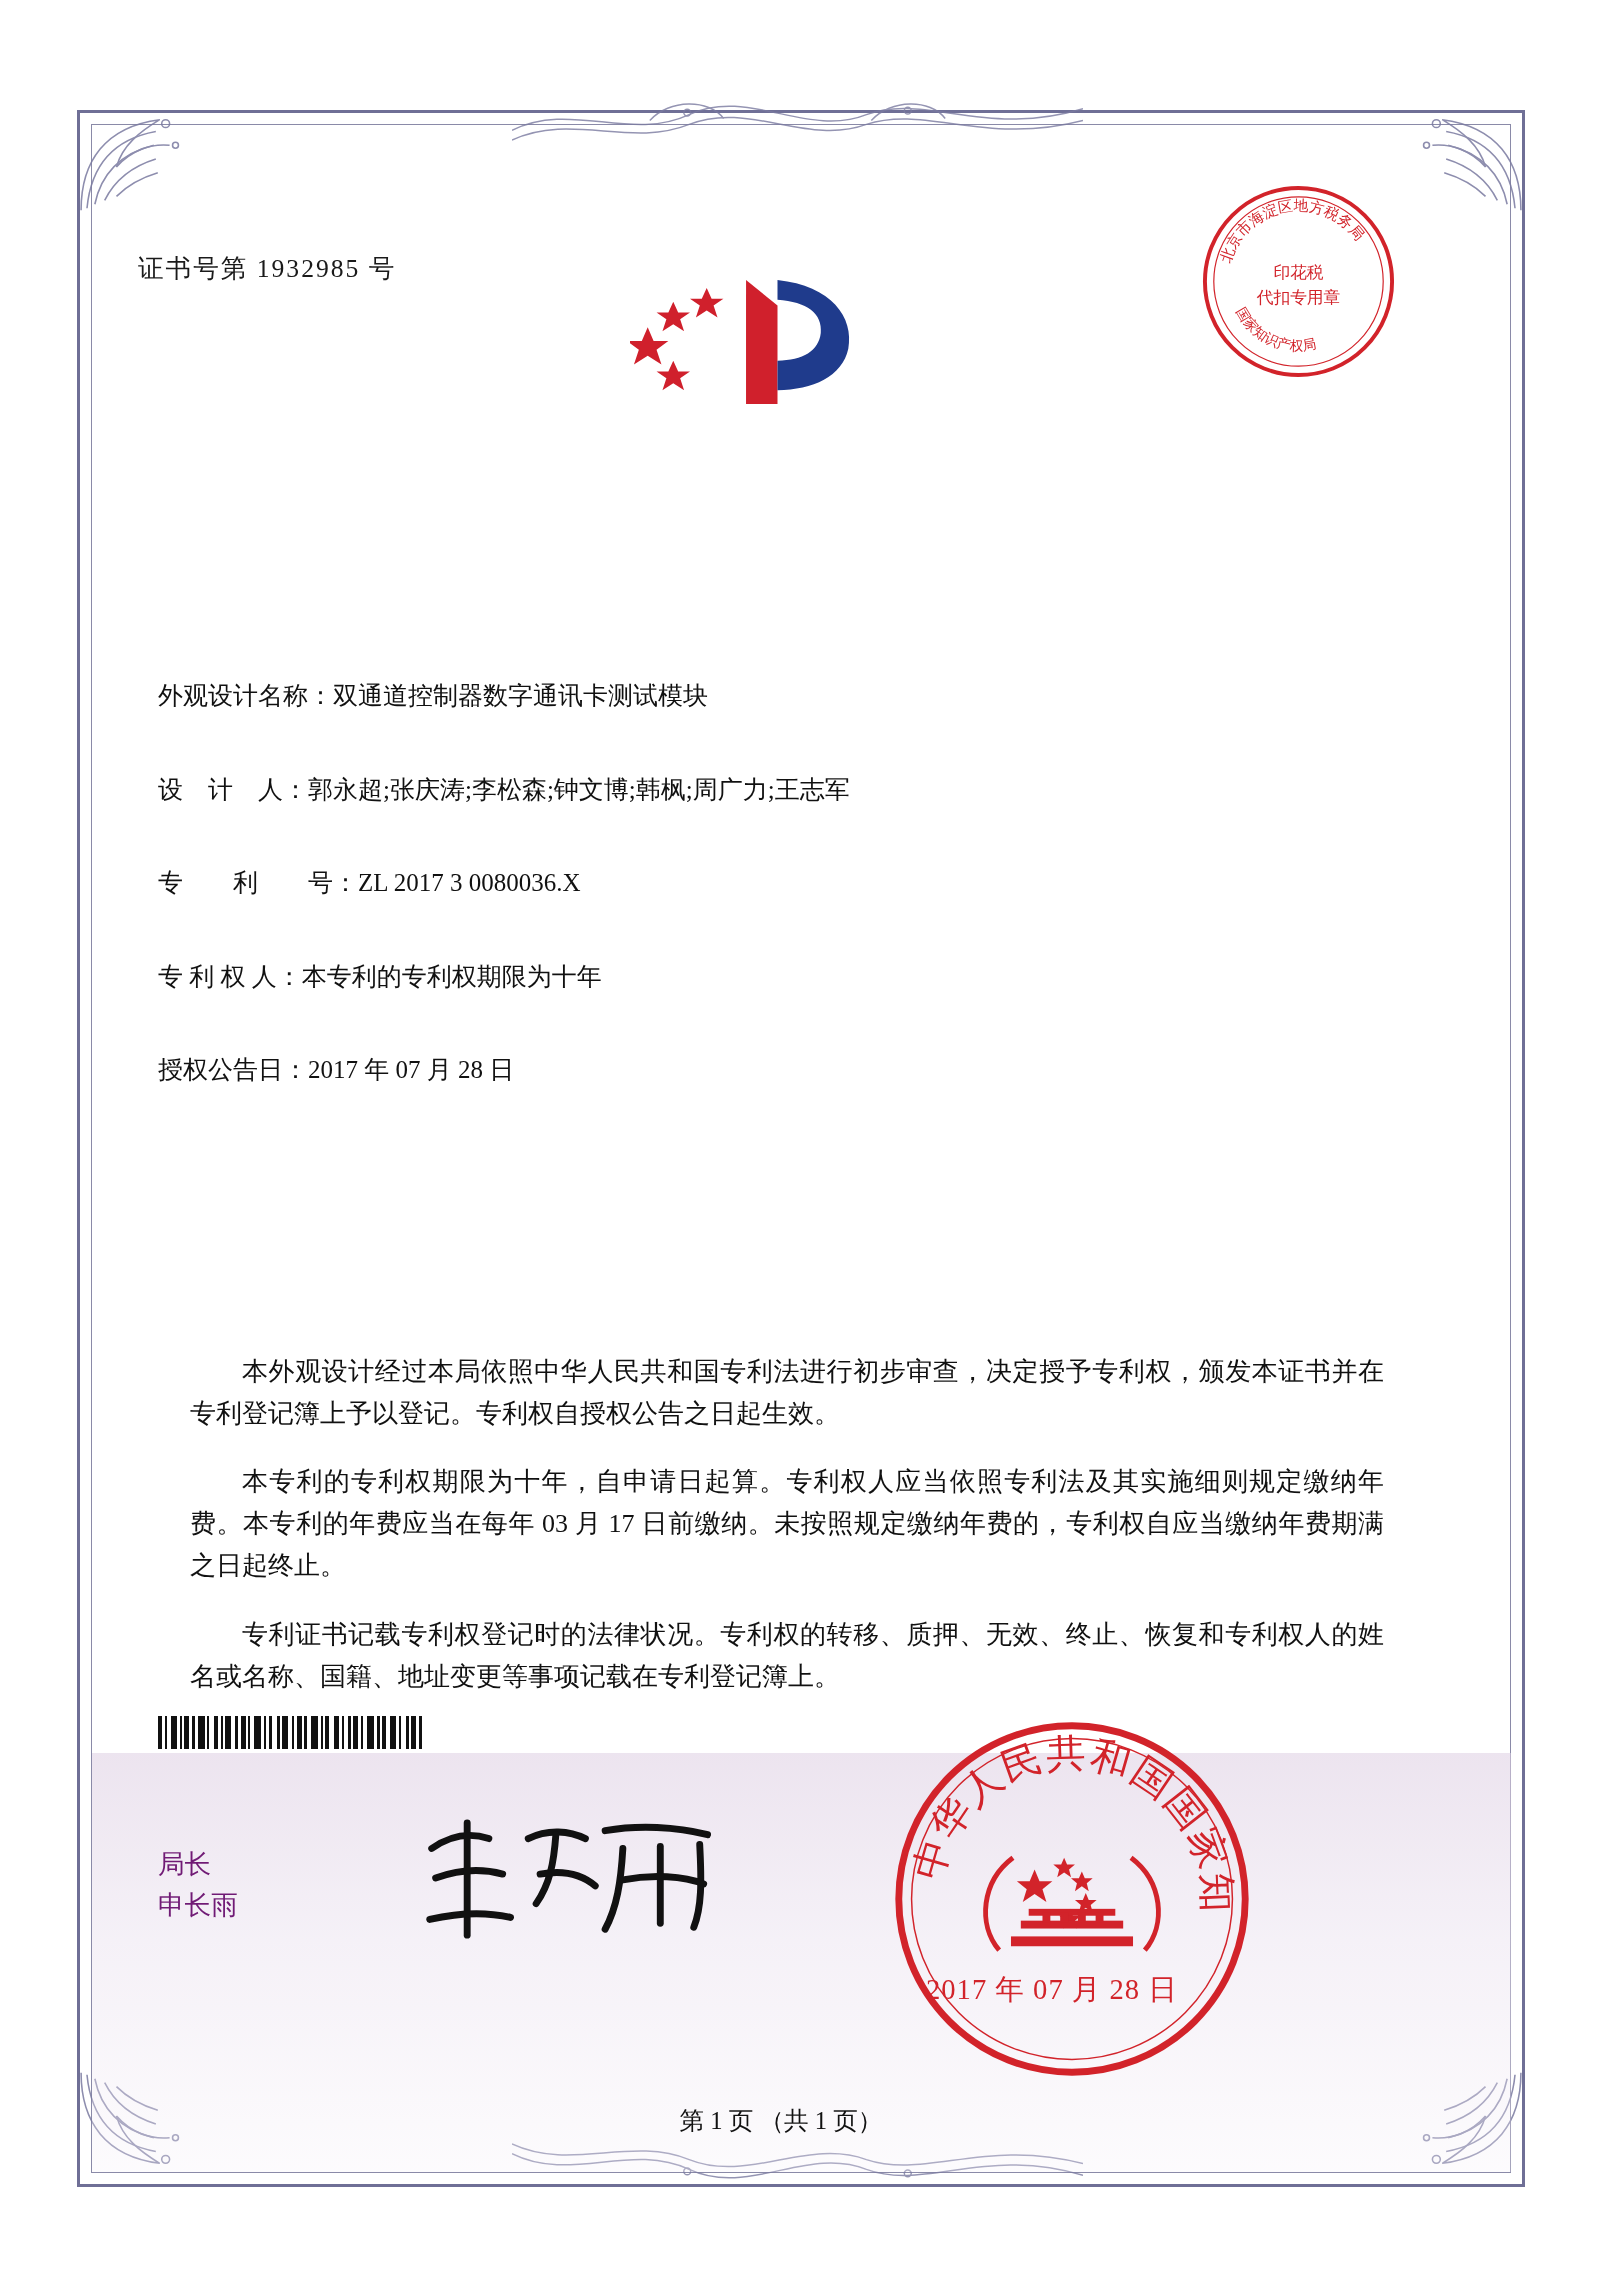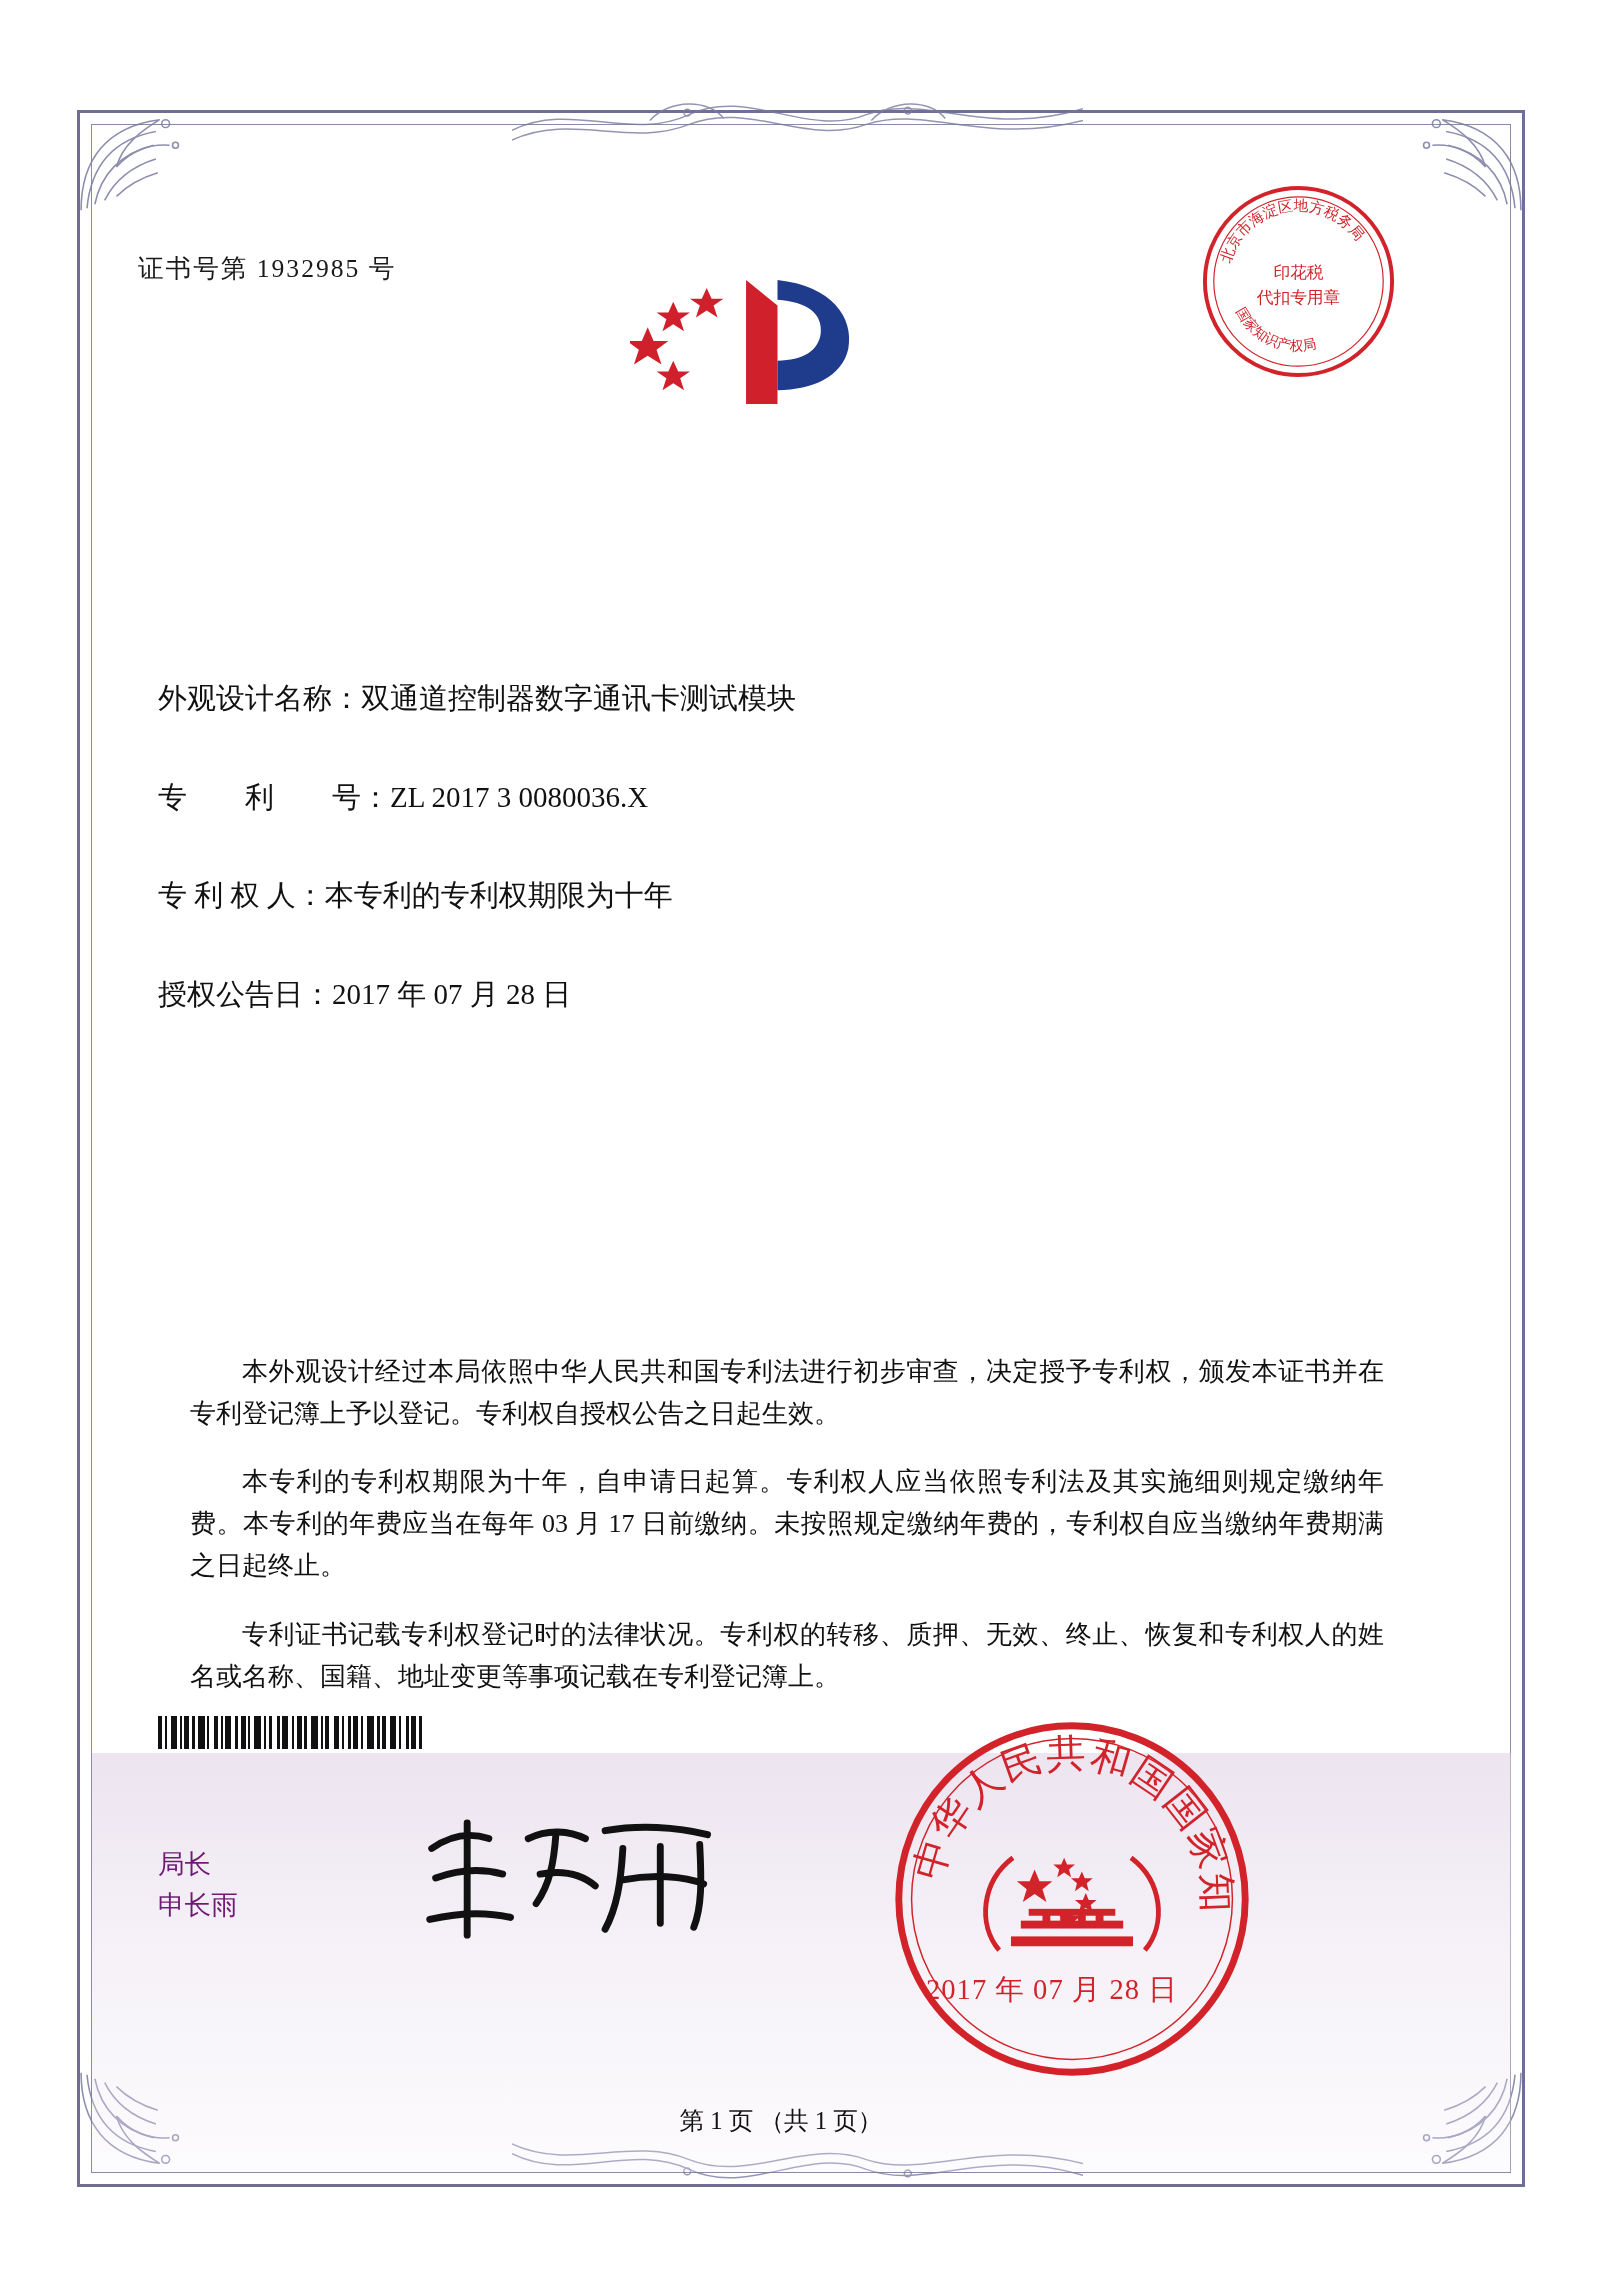--- a/index.html
+++ b/index.html
@@ -109,21 +109,21 @@
   .stamp-tax svg { width:100%; height:100%; display:block; }
 
   
   .fields {
     position: absolute;
     left: 158px;
     top: 680px;
     width: 1281px;
   }
   .field-row {
-    font-size: 29px;
+    font-size: 25px;
     color: #111;
     margin-bottom: 61px;
     line-height: 1.3;
     white-space: nowrap;
   }
   .field-label {
     color: #111;
   }
   .field-value {
     color: #111;
@@ -330,20 +330,23 @@
       </text>
       <text x="100" y="96" text-anchor="middle" font-size="17" fill="#d2232a" font-family="DejaVu Serif, serif">印花税</text>
       <text x="100" y="122" text-anchor="middle" font-size="17" fill="#d2232a" font-family="DejaVu Serif, serif">代扣专用章</text>
     </svg>
   </div>
 
 
   <div class="fields">
     <div class="field-row">
       <span class="field-label">外观设计名称：</span><span class="field-value">双通道控制器数字通讯卡测试模块</span>
+    </div>
+    <div class="field-row">
+      <span class="field-label">设　计　人：</span><span class="field-value">郭永超;张庆涛;李松森;钟文博;韩枫;周广力;王志军</span>
     </div>
     <div class="field-row">
       <span class="field-label">专　　利　　号：</span><span class="field-value">ZL 2017 3 0080036.X</span>
     </div>
     <div class="field-row">
       <span class="field-label">专 利 权 人：</span><span class="field-value">本专利的专利权期限为十年</span>
     </div>
     <div class="field-row">
       <span class="field-label">授权公告日：</span><span class="field-value">2017 年 07 月 28 日</span>
     </div>

